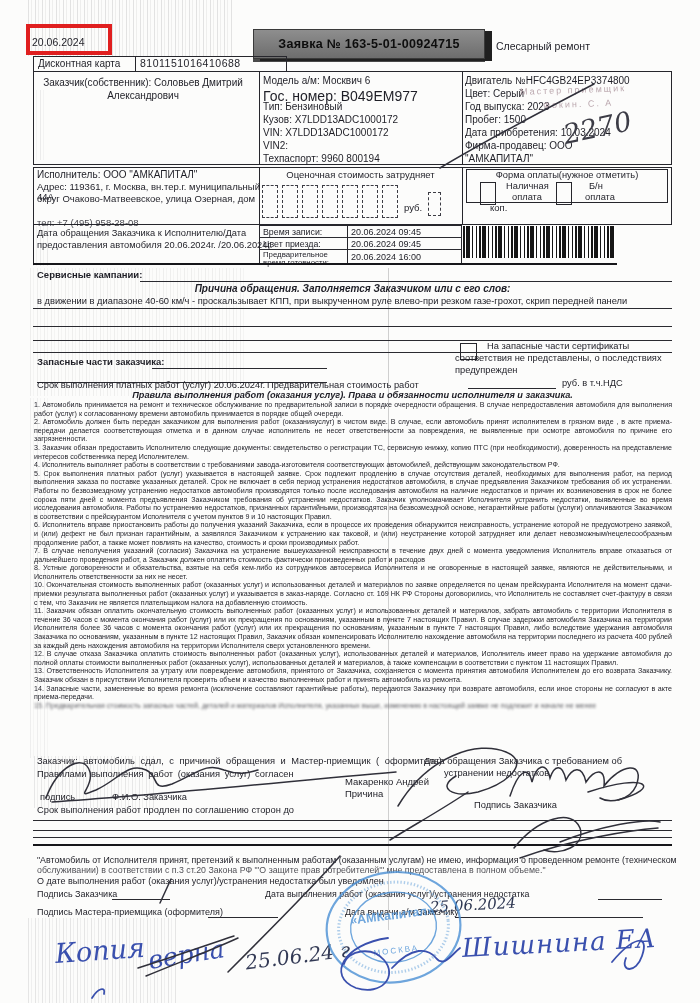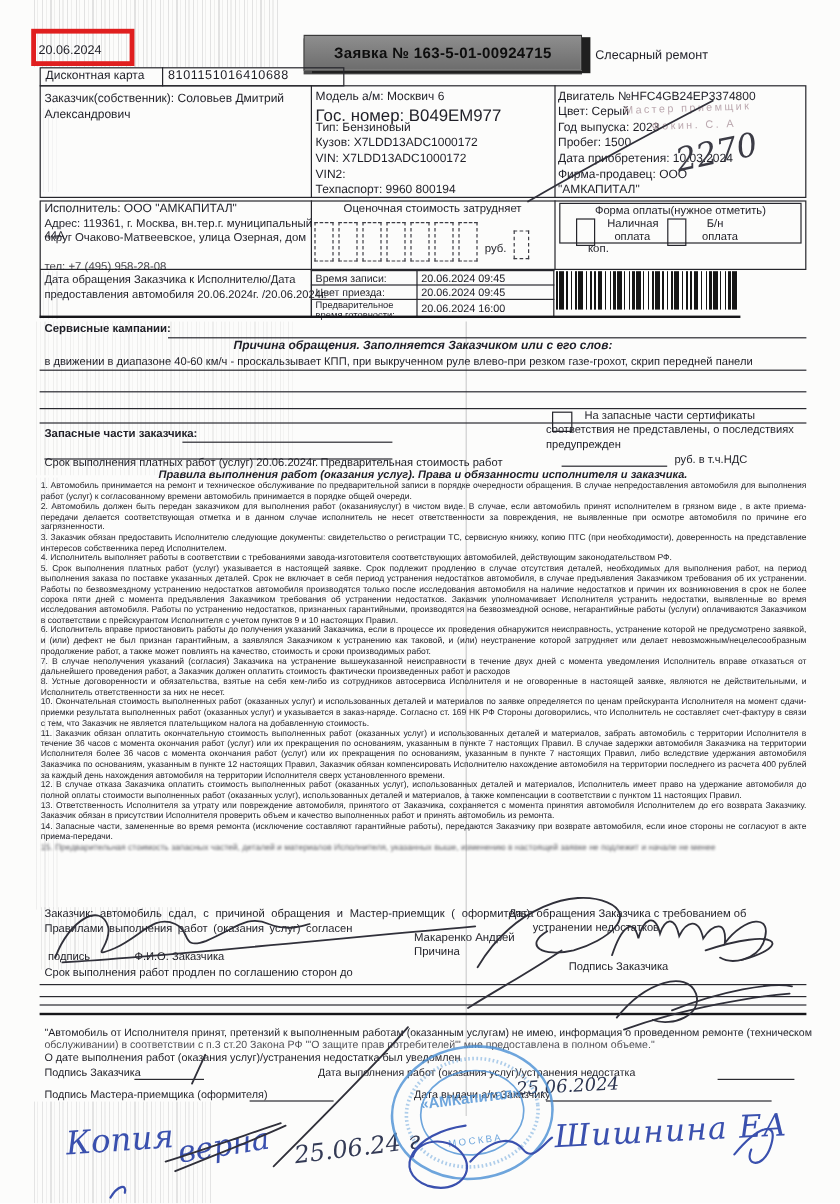--- a/index.html
+++ b/index.html
@@ -1,20 +1,20 @@
 <!DOCTYPE html>
 <html><head>
 <meta charset="utf-8">
 <style>
   html,body{margin:0;padding:0;background:#ffffff;}
   .page{position:relative;width:700px;height:1003px;background:#fcfcfb;overflow:hidden;
         font-family:"Liberation Sans",sans-serif;color:#1e1e26;}
   .abs{position:absolute;}
   .t{position:absolute;white-space:nowrap;line-height:1.05;}
-  .wrap{white-space:normal;}
+  .wrap{white-space:normal;text-align:center;}
   .ln{position:absolute;border-top:1px solid #2a2a30;height:0;}
   .vln{position:absolute;border-left:1.4px solid #26262c;width:0;}
   .bx{position:absolute;border:1.4px solid #26262c;box-sizing:border-box;}
   .dbox{position:absolute;border:1.5px dashed #3c3c44;box-sizing:border-box;}
   .cbx{position:absolute;border:1.8px solid #26262c;box-sizing:border-box;background:transparent;}
   .cen{text-align:center;}
   .bi{font-weight:bold;font-style:italic;}
   .rules{position:absolute;left:34px;top:401px;width:638px;}
   .rule{font-size:7.1px;line-height:8.6px;text-align:justify;color:#24242c;}
   .rule.blur{filter:blur(1px);opacity:.75;text-align:left;}

